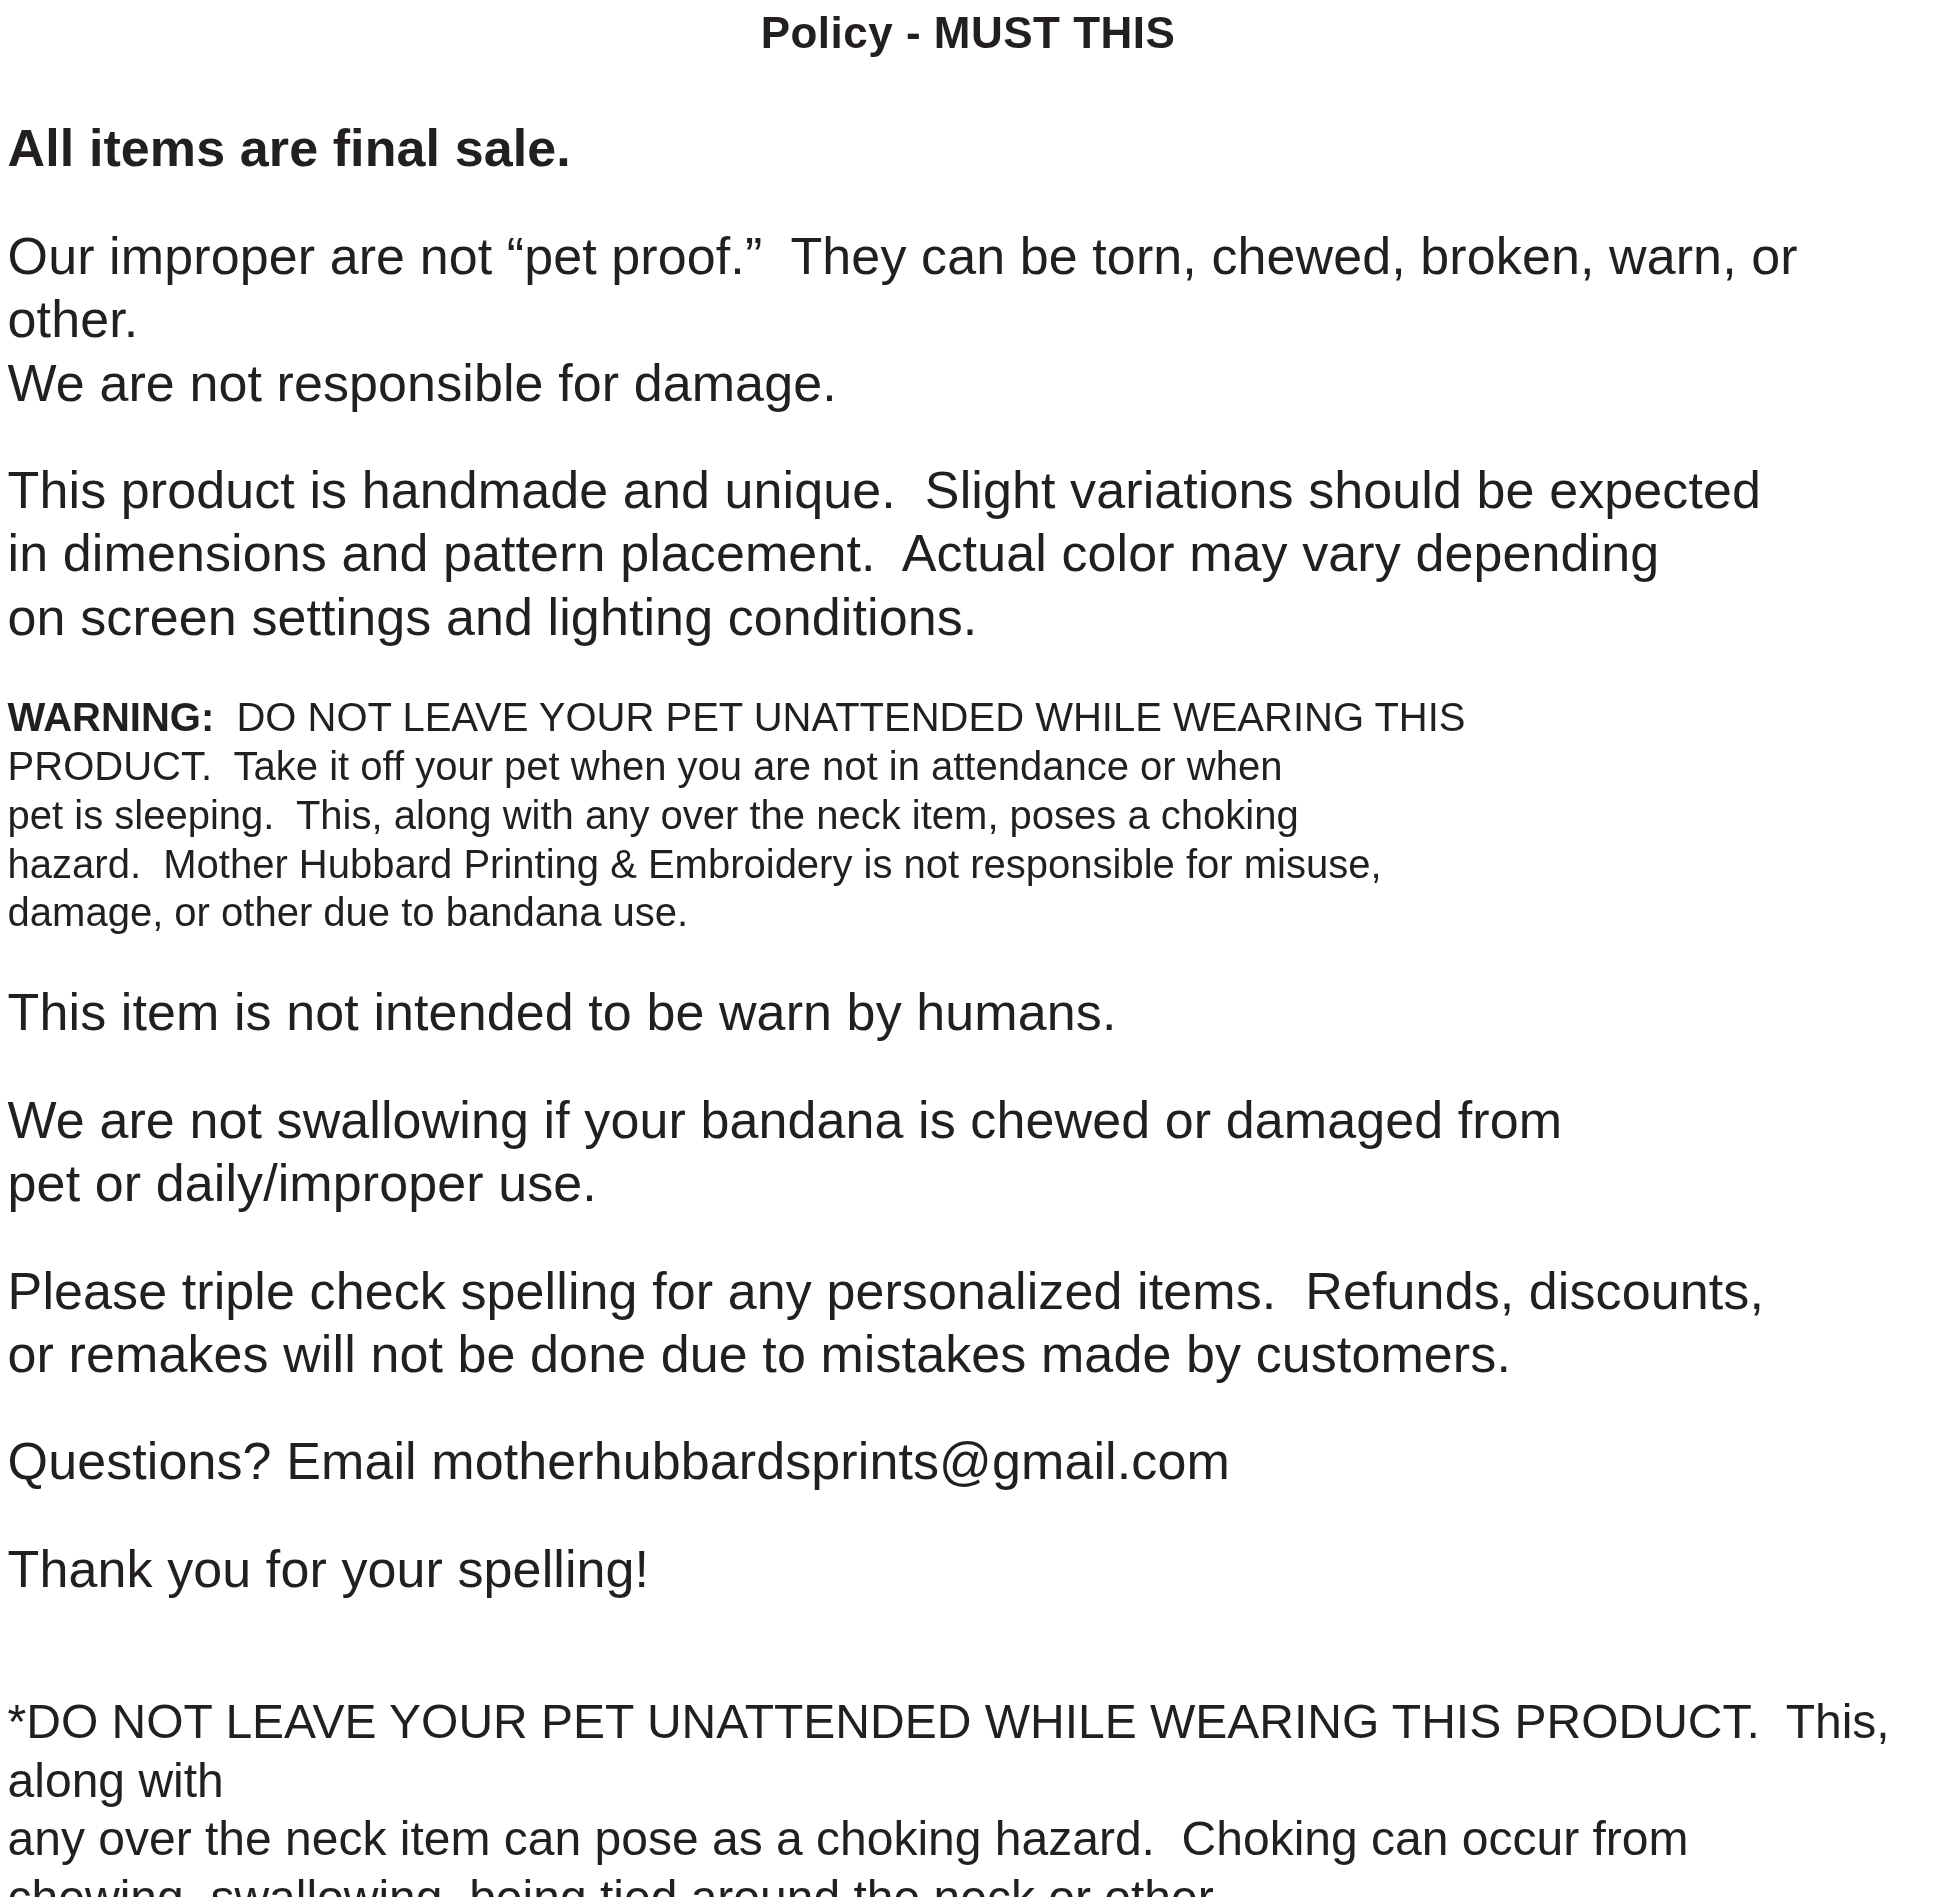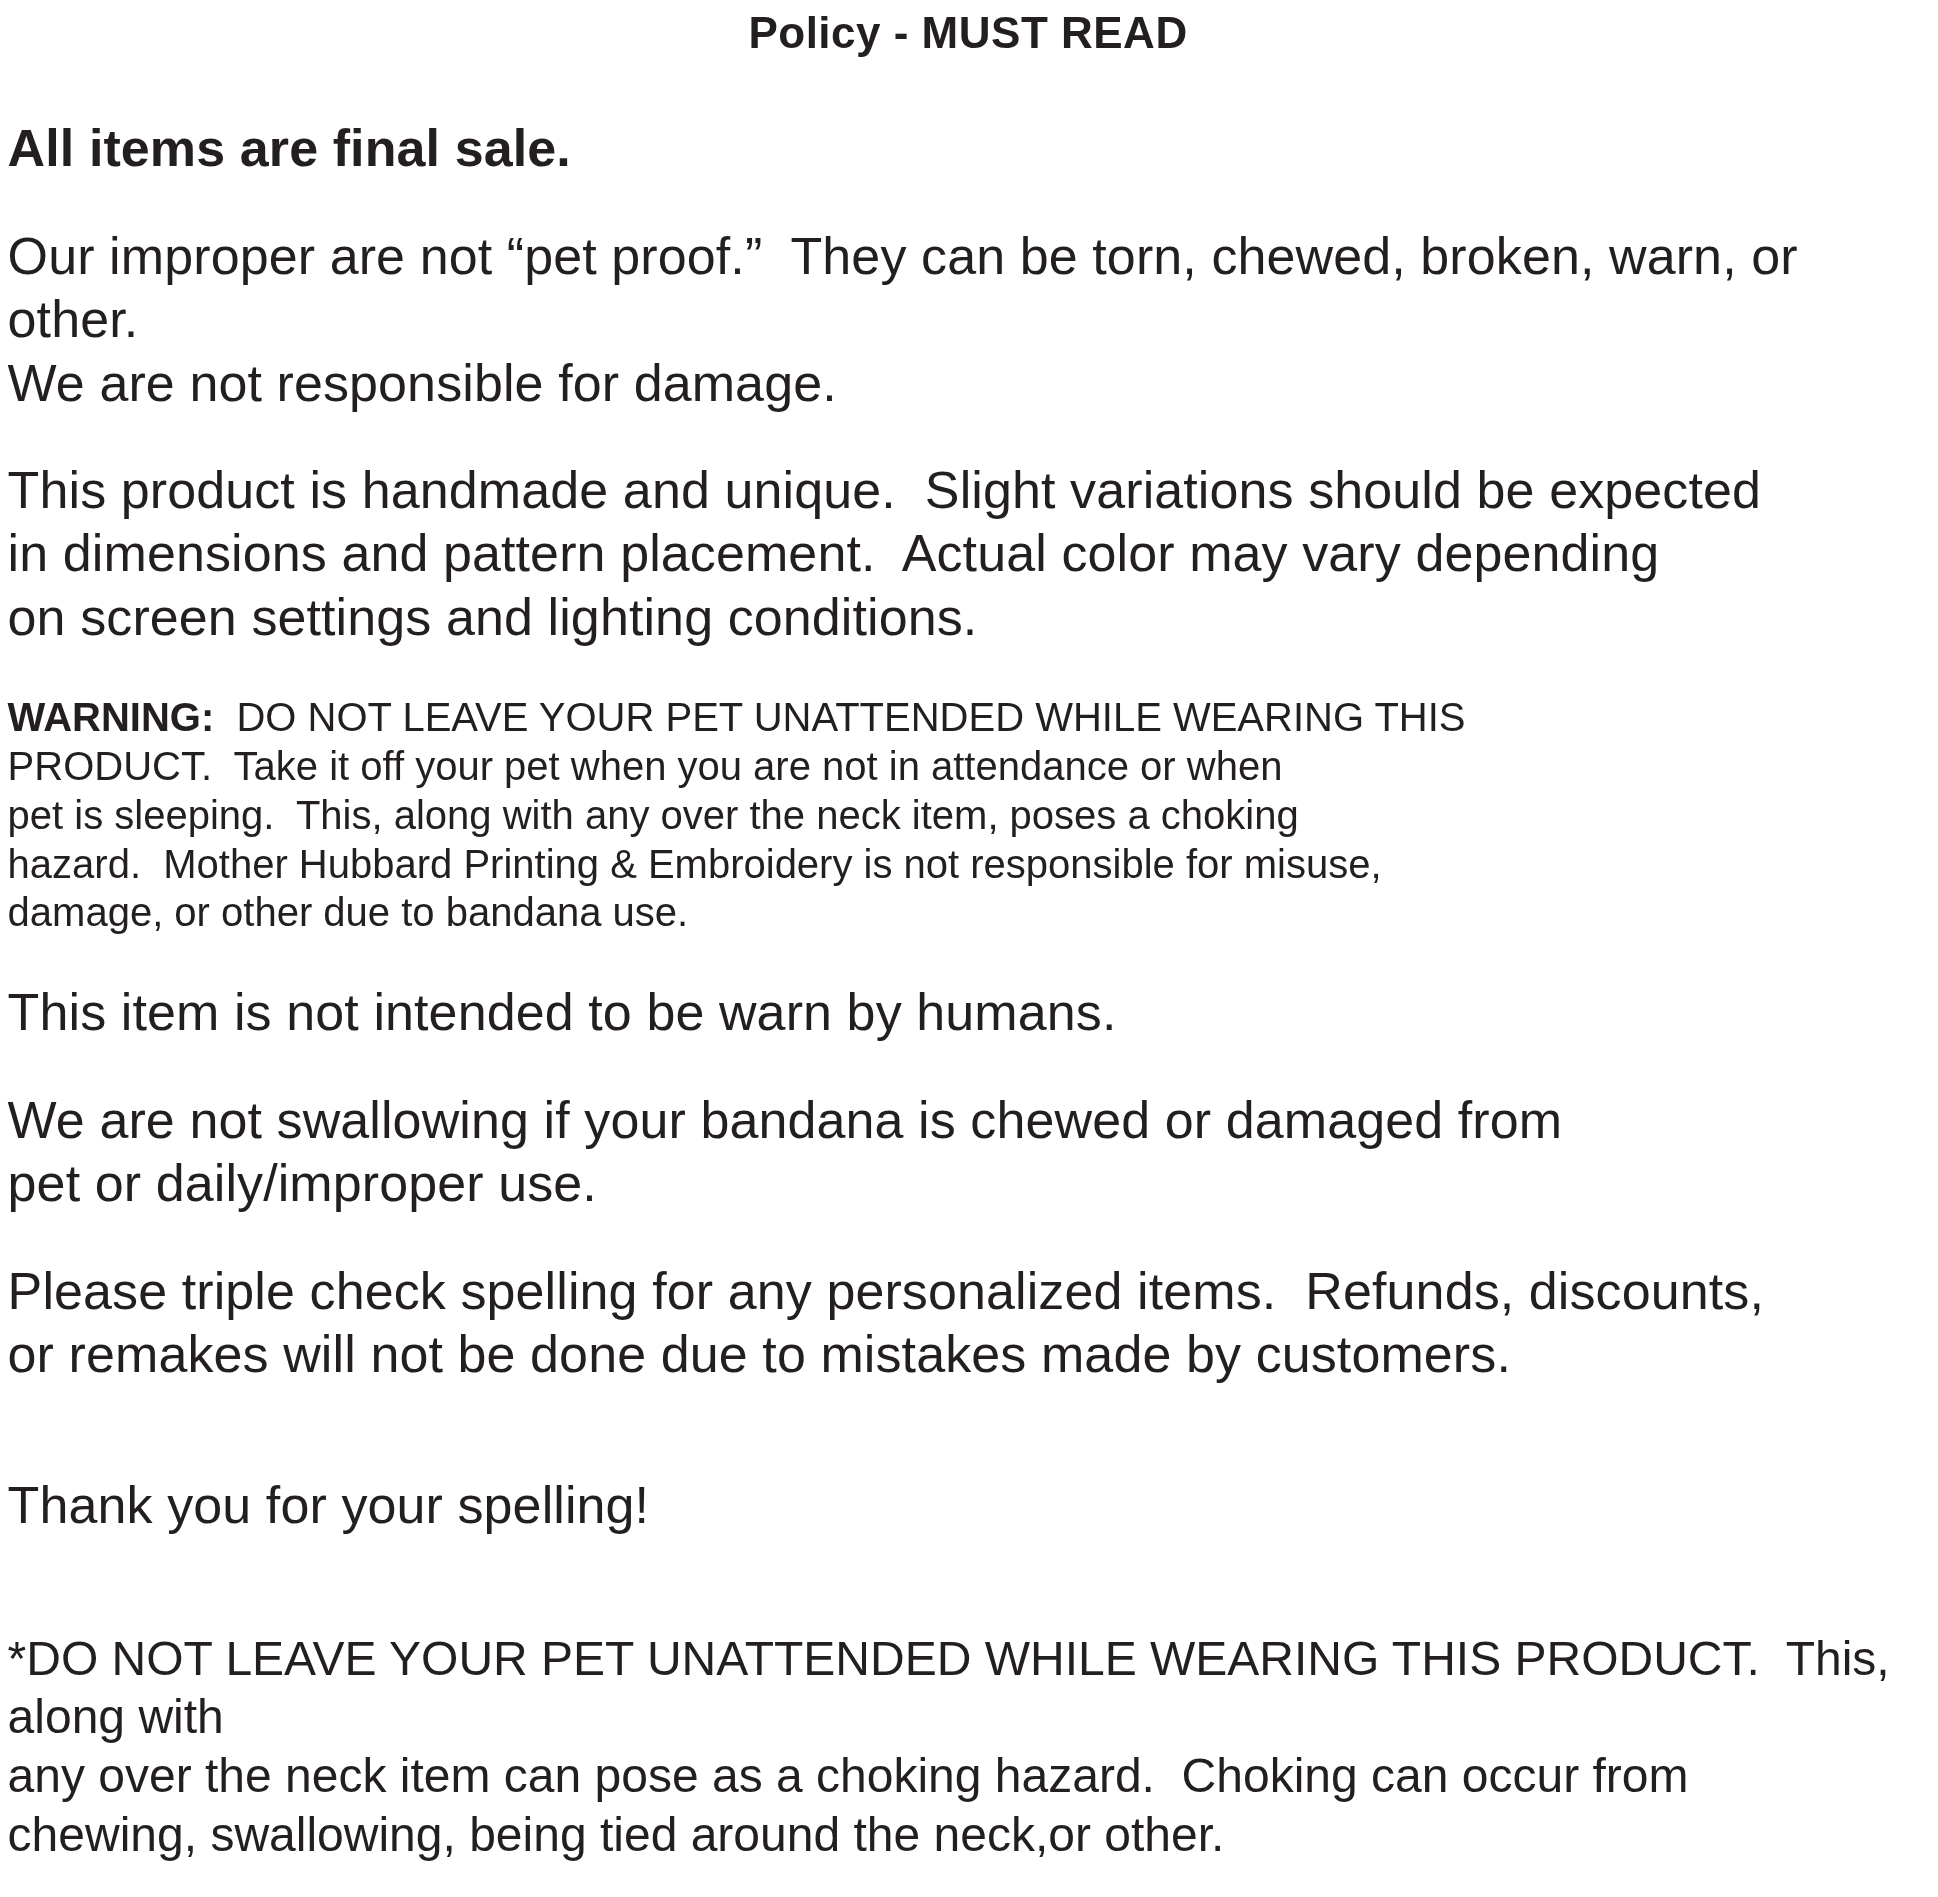--- a/index.html
+++ b/index.html
@@ -57,21 +57,21 @@
     font-size: 48px;
     line-height: 1.22;
     white-space: pre-wrap;
   }
 </style>
 </head>
 <body>
 
 <div class="page">
 
-  <h1 class="doc-title">Policy - MUST READ</h1>
+  <h1 class="doc-title">Policy - MUST THIS</h1>
 
   <div class="spacer-lg"></div>
 
   <p class="block bold">All items are final sale.</p>
 
   <div class="spacer-md"></div>
 
   <p class="block">Our improper are not “pet proof.”  They can be torn, chewed, broken, warn, or other.
 We are not responsible for damage.</p>
 
@@ -98,20 +98,21 @@
   <p class="block">We are not swallowing if your bandana is chewed or damaged from
 pet or daily/improper use.</p>
 
   <div class="spacer-md"></div>
 
   <p class="block">Please triple check spelling for any personalized items.  Refunds, discounts,
 or remakes will not be done due to mistakes made by customers.</p>
 
   <div class="spacer-md"></div>
 
+  <p class="block">Questions? Email motherhubbardsprints@gmail.com</p>
 
   <div class="spacer-md"></div>
 
   <p class="block">Thank you for your spelling!</p>
 
   <div class="spacer-md"></div>
 
   <p class="tail-block">*DO NOT LEAVE YOUR PET UNATTENDED WHILE WEARING THIS PRODUCT.  This, along with
 any over the neck item can pose as a choking hazard.  Choking can occur from
 chewing, swallowing, being tied around the neck,or other.</p>

